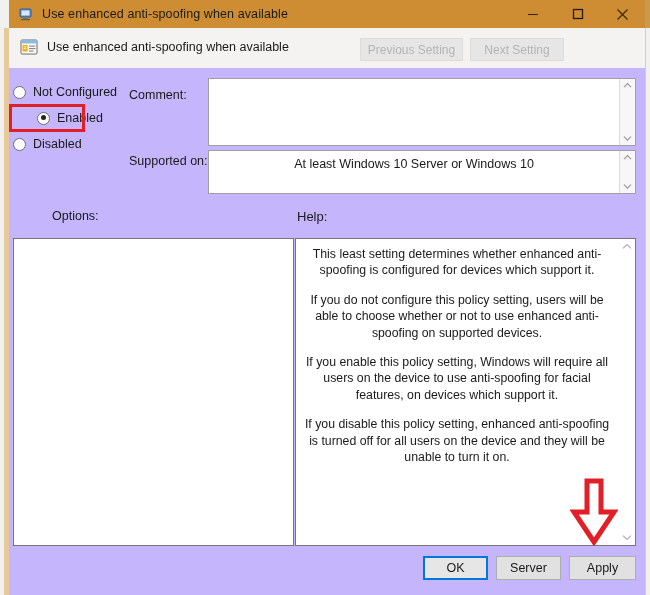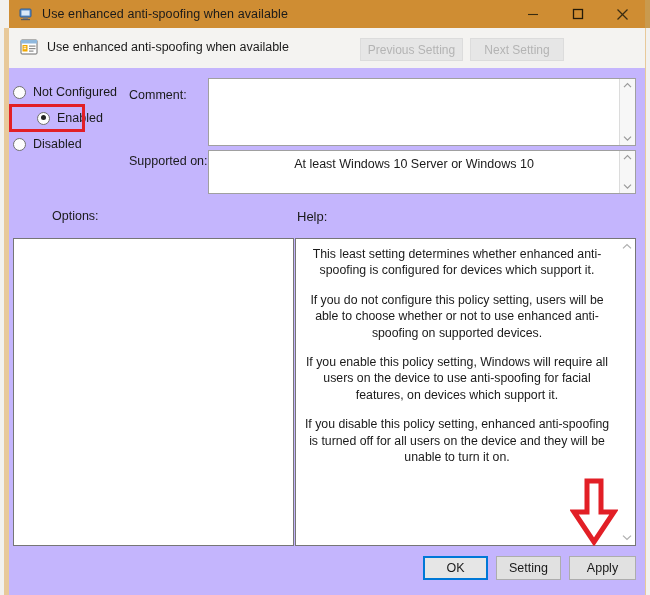--- a/index.html
+++ b/index.html
@@ -288,21 +288,21 @@
           <svg class="chev" width="10" height="7" viewBox="0 0 10 7">
               <path d="M1 5.4L5 1.6L9 5.4" fill="none" stroke="#b0b0b0" stroke-width="1.3"></path>
             </svg>
           <svg class="chev" width="10" height="7" viewBox="0 0 10 7">
               <path d="M1 1.6L5 5.4L9 1.6" fill="none" stroke="#b0b0b0" stroke-width="1.3"></path>
             </svg>
         </div>
       </div>
 
       <div class="btn" id="btn-ok">OK</div>
-      <div class="btn" id="btn-cancel">Setting</div>
+      <div class="btn" id="btn-cancel">Server</div>
       <div class="btn" id="btn-apply">Apply</div>
 
     </div>
   </div>
 
   <div id="arrow-apply">
     <svg width="48" height="68" viewBox="0 0 48 68">
       <path d="M17 3 L31 3 L31 34 L44 34 L24 64 L4 34 L17 34 Z" fill="none" stroke="#e21f26" stroke-width="5" stroke-linejoin="miter"></path>
     </svg>
   </div>

